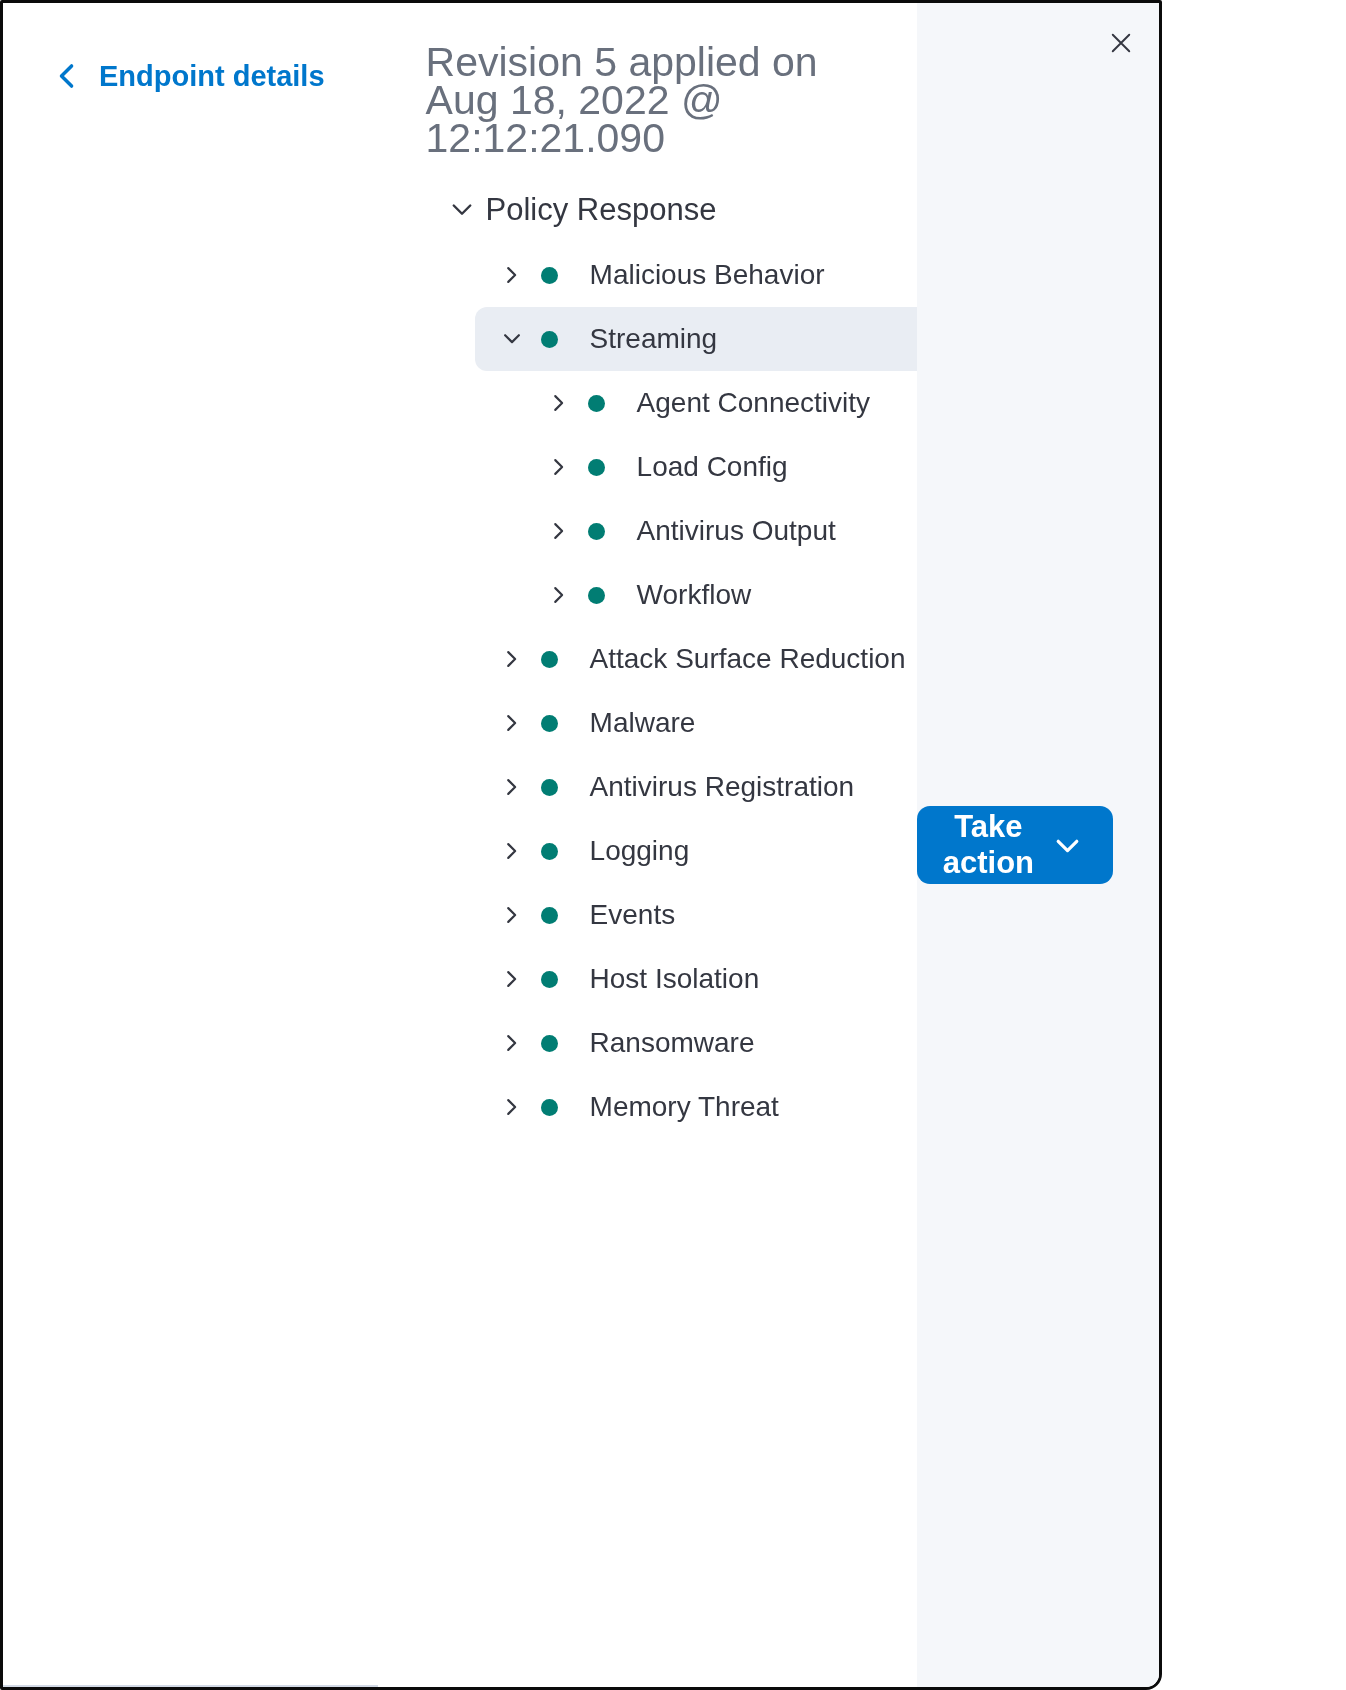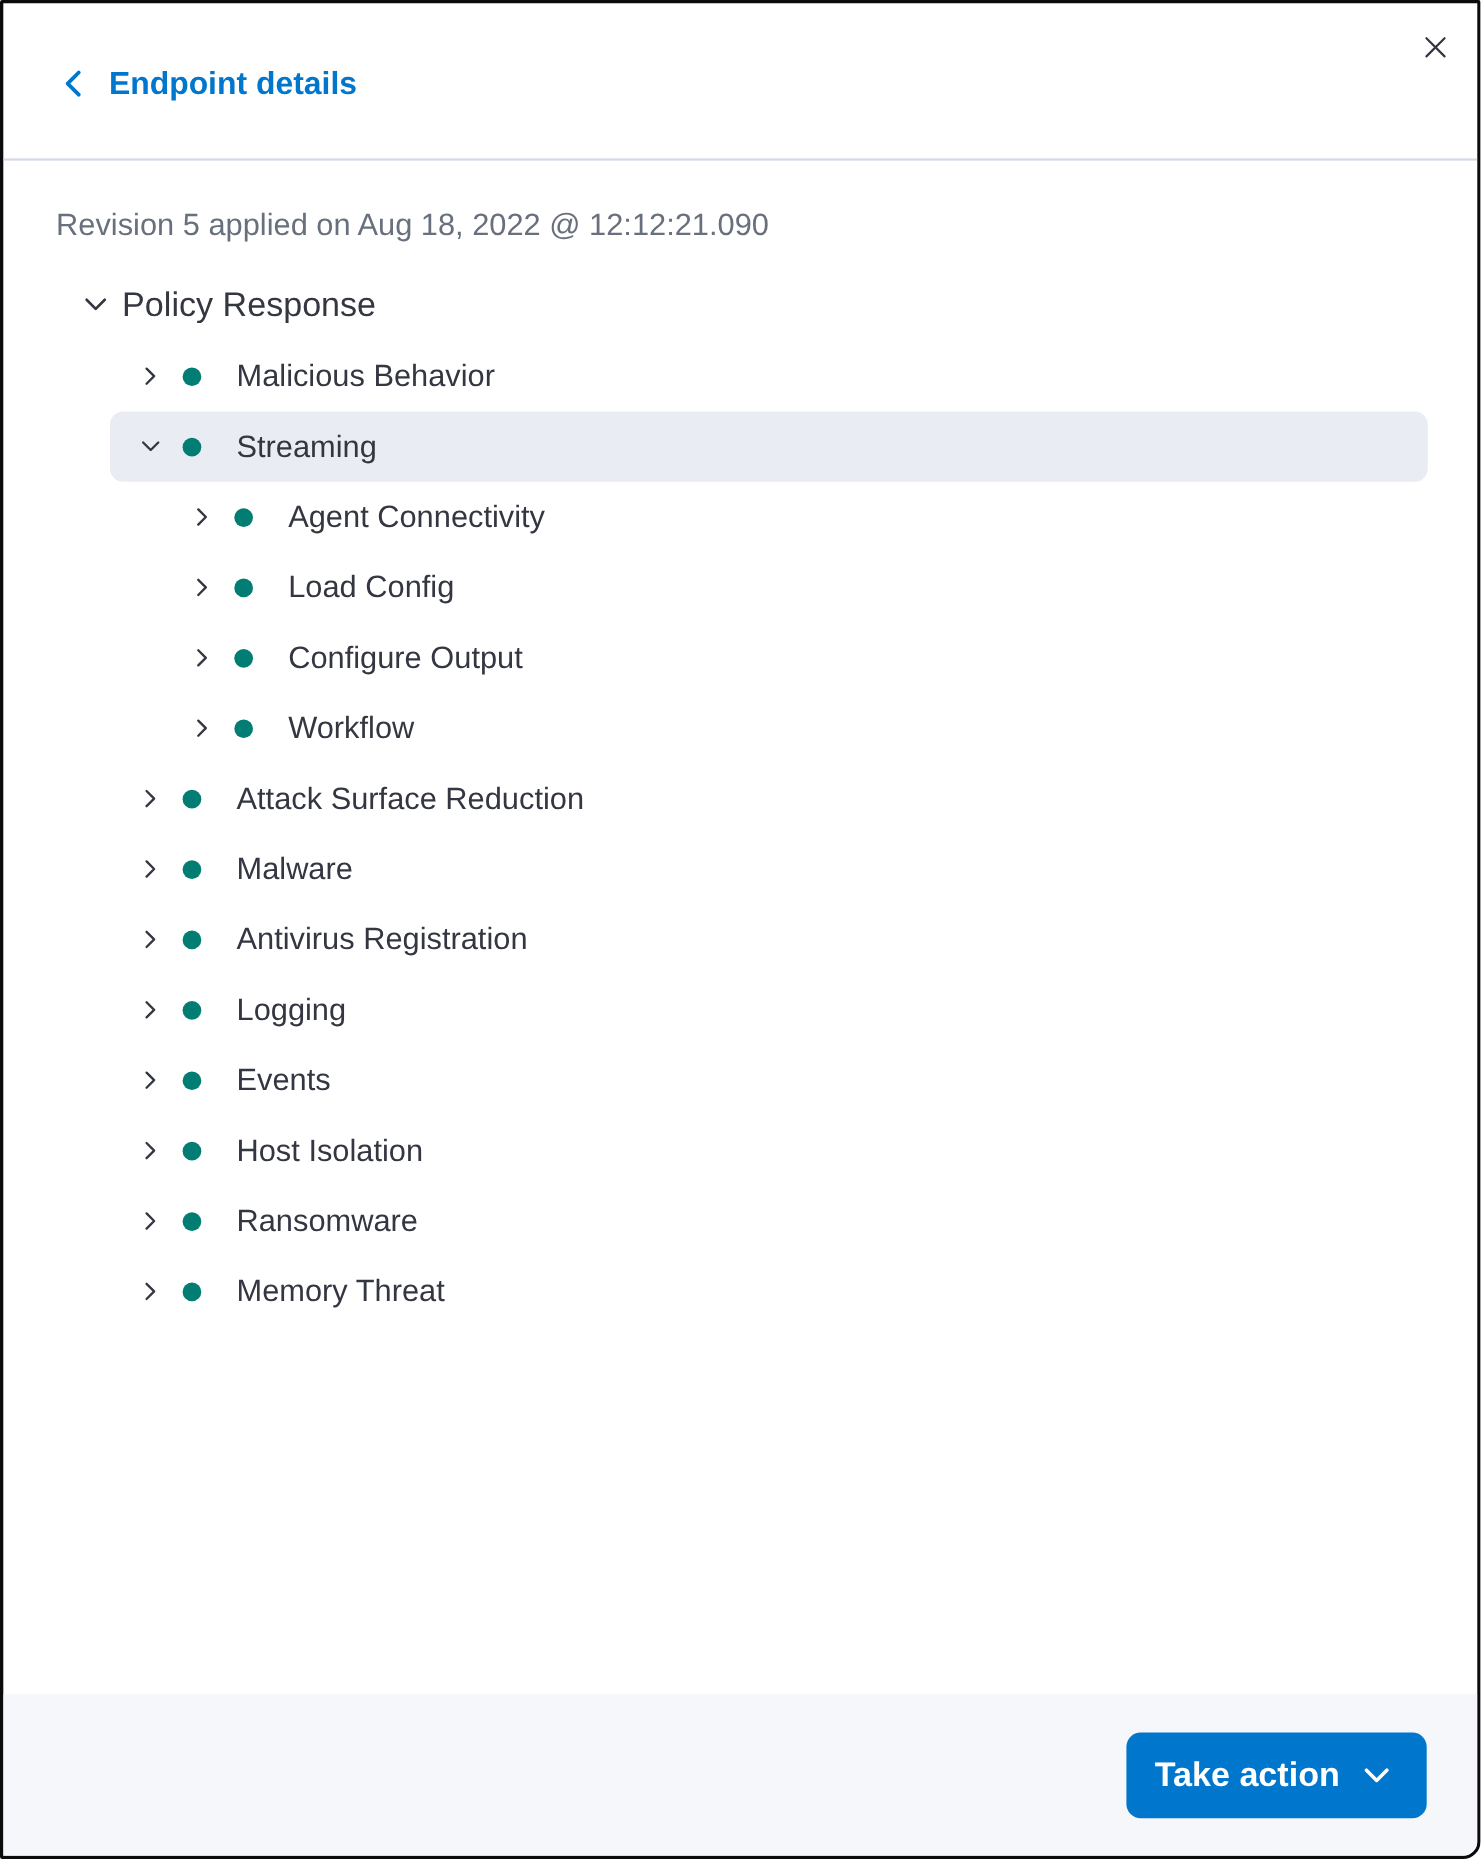--- a/index.html
+++ b/index.html
@@ -3,25 +3,25 @@
 <meta charset="utf-8">
 <style>
   html,body { margin:0; padding:0; background:#ffffff; }
   body {
     width:1346px; height:1690px;
     font-family:"Liberation Sans","DejaVu Sans",sans-serif;
     -webkit-font-smoothing:antialiased;
   }
   .panel {
     box-sizing:border-box;
-    width:1346px; height:1690px;
+    width:1162px; height:1690px;
     background:#ffffff;
     border:3px solid #0b0b0b;
     border-radius:2px 2px 16px 2px;
-    display:flex; flex-direction:column;
+    display:flex; 
     position:relative;
     overflow:hidden;
   }
 
   
   .close-btn {
     position:absolute; top:18px; right:16px;
     width:44px; height:44px;
     display:flex; align-items:center; justify-content:center;
     background:none; border:none; padding:0;
@@ -51,21 +51,21 @@
     color:#1A1C21;
   }
 
   
   .body {
     flex:1 1 auto;
     padding:40px 48px 0 48px;
     overflow:hidden;
   }
   .revision {
-    font-size:28px; line-height:38px;
+    font-size:41px; line-height:38px;
     color:#69707D;
   }
 
   
   .tree { margin-top:26px; }
   .root-row {
     display:flex; align-items:center;
     height:54px;
     padding-left:24px;
     cursor:pointer;
@@ -189,21 +189,21 @@
     <span class="dot"></span>
     <span class="label">Load Config</span>
   </div>
           <div class="row level-2">
     <span class="chev">
               <svg width="20" height="20" viewBox="0 0 16 16">
                 <path d="M5 2.5 L10.5 8 L5 13.5" fill="none" stroke="#343741" stroke-width="1.7" stroke-linecap="round" stroke-linejoin="round"></path>
               </svg>
             </span>
     <span class="dot"></span>
-    <span class="label">Configure Output</span>
+    <span class="label">Antivirus Output</span>
   </div>
           <div class="row level-2">
     <span class="chev">
               <svg width="20" height="20" viewBox="0 0 16 16">
                 <path d="M5 2.5 L10.5 8 L5 13.5" fill="none" stroke="#343741" stroke-width="1.7" stroke-linecap="round" stroke-linejoin="round"></path>
               </svg>
             </span>
     <span class="dot"></span>
     <span class="label">Workflow</span>
   </div>

